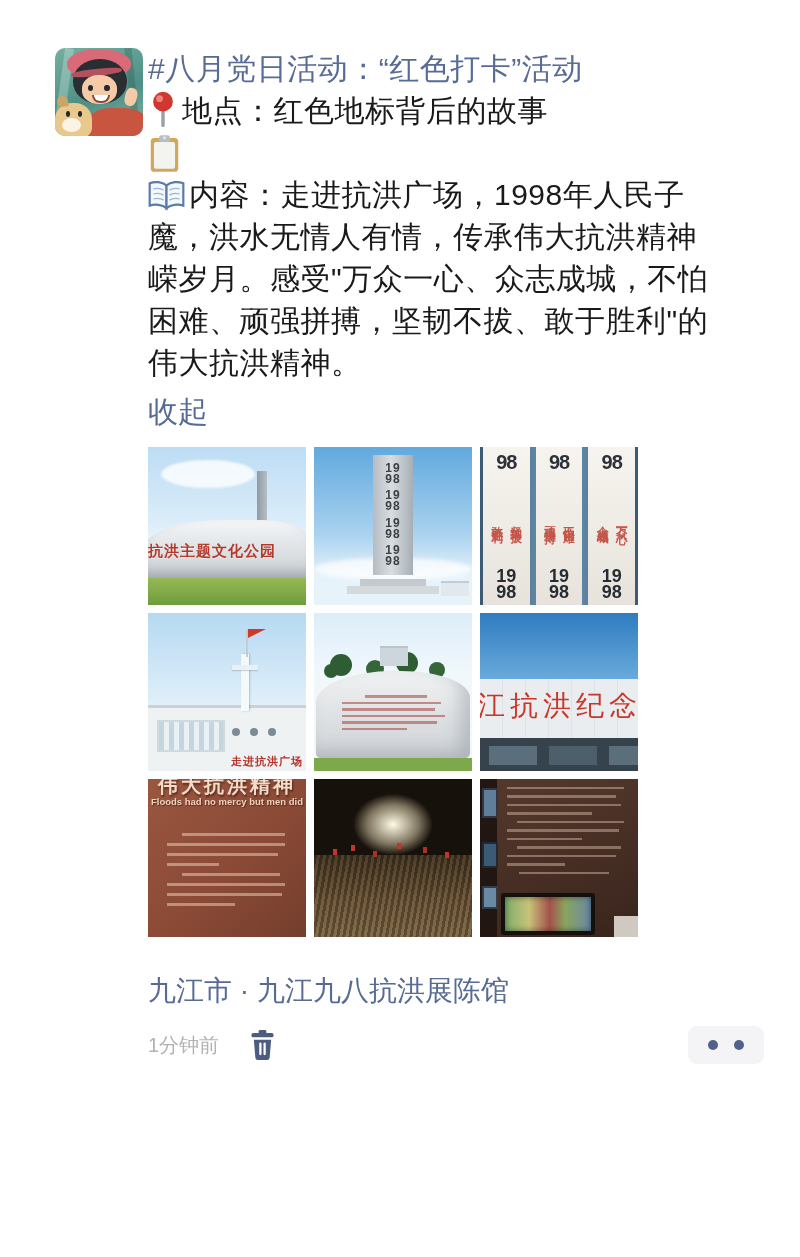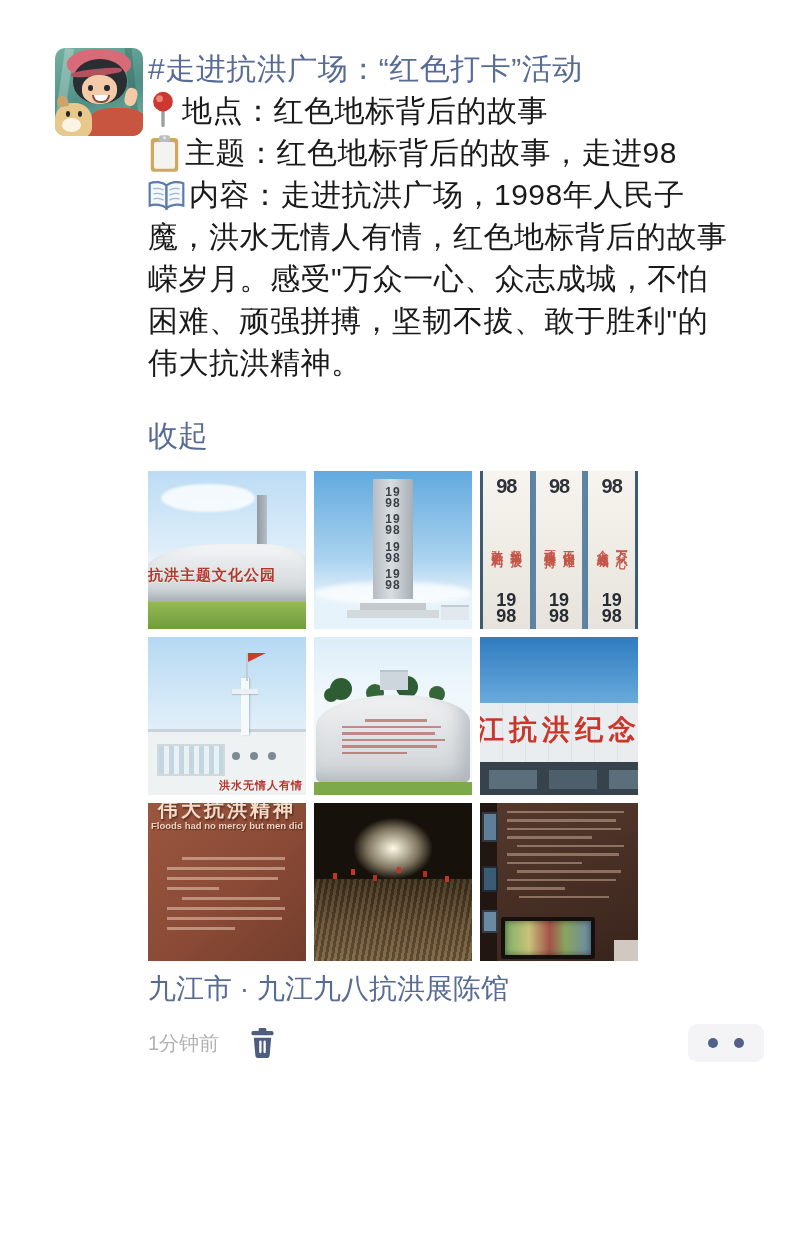--- a/index.html
+++ b/index.html
@@ -26,21 +26,21 @@
   .av-dog-eye{left:12%;bottom:22%;width:5%;height:6%;background:#23262a;border-radius:50%;}
   .av-dog-eye2{left:26%;bottom:22%;width:5%;height:6%;background:#23262a;border-radius:50%;}
   .av-dog-ear{left:2%;bottom:34%;width:12%;height:12%;background:#caa468;border-radius:50% 50% 0 50%;transform:rotate(-12deg);}
 
   
   .content{position:absolute;left:148px;top:48px;width:616px;}
   .username{font-size:31px;font-weight:700;color:#576b95;line-height:40px;margin-bottom:9px;}
   .topic{font-size:30px;color:#576b95;line-height:42px;letter-spacing:.5px;white-space:nowrap;}
   .bline{display:flex;align-items:center;font-size:30px;color:#1a1a1a;line-height:42px;height:42px;letter-spacing:.5px;white-space:nowrap;}
   .bline .emoji{display:inline-flex;align-items:center;margin-right:4px;flex:0 0 auto;}
-  .collapse{margin-top:31px;font-size:30px;color:#576b95;line-height:42px;width:70px;cursor:pointer;}
+  .collapse{margin-top:7px;font-size:30px;color:#576b95;line-height:42px;width:70px;cursor:pointer;}
 
   
   .grid{margin-top:14px;display:grid;grid-template-columns:repeat(3,158px);grid-auto-rows:158px;gap:8px;width:490px;}
   .photo{position:relative;overflow:hidden;cursor:pointer;background:#dfe6ea;}
   .photo div{position:absolute;}
 
   
   .p1{background:linear-gradient(180deg,#bcdcf4 0%,#dcedf9 48%,#e9f3fa 58%);}
   .p1-cloud{left:8%;top:8%;width:60%;height:18%;background:rgba(255,255,255,.8);border-radius:50%;filter:blur(1px);}
   .p1-obelisk{left:69%;top:15%;width:10px;height:52px;background:linear-gradient(90deg,#8f9aa2,#b6bfc5);}
@@ -84,21 +84,21 @@
   .p5-bldg{left:42%;top:21%;width:28px;height:18px;background:#ccd6dc;border-top:2px solid #b9c4cb;}
   .p5-rock{left:1%;right:1%;bottom:7%;height:56%;background:linear-gradient(180deg,#f1f2f3,#ccd1d5);border-radius:50% 45% 8% 8%/36% 30% 8% 8%;box-shadow:inset -10px -8px 16px rgba(120,130,140,.35);}
   .p5-etch{left:18%;right:14%;top:52%;height:30%;display:flex;flex-direction:column;gap:4px;}
   .p5-etch i{display:block;height:2.5px;background:rgba(165,62,52,.55);}
   .p5-grass{left:0;bottom:0;width:100%;height:8%;background:#7da94b;}
 
   
   .p6{background:#e9edef;}
   .p6-sky{left:0;top:0;width:100%;height:42%;background:linear-gradient(180deg,#2e7cc0,#69aadb);}
   .p6-facade{left:0;top:42%;width:100%;height:37%;background:repeating-linear-gradient(90deg,#e9edef 0 22px,#dde3e6 22px 23px),repeating-linear-gradient(0deg,#e9edef 0 18px,#dde3e6 18px 19px);}
-  .p6-lbl{left:-4px;right:-4px;top:47%;text-align:left;font-size:28px;font-weight:700;color:#c8372a;letter-spacing:5px;white-space:nowrap;}
+  .p6-lbl{left:-4px;right:-4px;top:47%;text-align:right;font-size:28px;font-weight:400;color:#c8372a;letter-spacing:5px;white-space:nowrap;}
   .p6-lower{left:0;bottom:0;width:100%;height:21%;background:#36434c;}
   .p6-win{left:6%;bottom:4%;width:30%;height:12%;background:#5b6e7b;box-shadow:60px 0 0 #4c5f6b,120px 0 0 #5b6e7b;}
 
   
   .p7{background:linear-gradient(135deg,#9a5740 0%,#8a4a36 55%,#743e2d 100%);}
   .p7-t1{left:0;right:0;top:-7px;text-align:center;font-size:20px;font-weight:800;color:#f3dcc9;letter-spacing:3px;text-shadow:1px 2px 2px rgba(60,20,10,.65);white-space:nowrap;}
   .p7-t2{left:0;right:0;top:17px;text-align:center;font-size:9.5px;font-weight:700;color:#eed3bf;text-shadow:1px 1px 1px rgba(60,20,10,.6);white-space:nowrap;}
   .p7-par{left:12%;right:10%;top:34%;display:flex;flex-direction:column;gap:7px;}
   .p7-par i{display:block;height:3px;background:rgba(242,214,192,.5);}
 
@@ -115,21 +115,21 @@
   .p9-frame1{left:1%;top:6%;width:8%;height:16%;background:#5f7e9a;border:2px solid #11090699;}
   .p9-frame2{left:1%;top:40%;width:8%;height:14%;background:#3b5a74;border:2px solid #11090699;}
   .p9-frame3{left:1%;top:68%;width:8%;height:12%;background:#6a8aa4;border:2px solid #11090699;}
   .p9-par{left:17%;right:6%;top:5%;display:flex;flex-direction:column;gap:6px;}
   .p9-par i{display:block;height:2.5px;background:rgba(235,205,180,.42);}
   .p9-tv{left:13%;bottom:1%;width:60%;height:27%;background:#14100d;border-radius:3px;padding:4px;box-sizing:border-box;}
   .p9-tvscreen{position:static!important;width:100%;height:100%;background:linear-gradient(90deg,#7fae6a 0%,#c9c37a 28%,#a4524a 52%,#89a55f 70%,#6a89a8 100%);box-shadow:inset 0 0 6px rgba(0,0,0,.5);}
   .p9-obj{right:0;bottom:0;width:15%;height:13%;background:#cfc9c2;}
 
   
-  .location{margin-top:10px;font-size:28px;color:#576b95;line-height:36px;cursor:pointer;}
+  .location{margin-top:36px;font-size:28px;color:#576b95;line-height:36px;cursor:pointer;}
   .meta{margin-top:17px;display:flex;align-items:center;width:616px;}
   .time{font-size:20px;color:#b2b2b2;}
   .trash{margin-left:30px;display:inline-flex;cursor:pointer;}
   .dots-btn{margin-left:auto;width:76px;height:38px;border-radius:9px;background:#f4f4f6;display:flex;align-items:center;justify-content:center;gap:16px;cursor:pointer;}
   .dot{width:10px;height:10px;border-radius:50%;background:#51618c;}
 </style>
 </head>
 <body>
 
 <div class="moment">
@@ -148,21 +148,21 @@
     <div class="av-hand"></div>
     <div class="av-dog"></div>
     <div class="av-dog-ear"></div>
     <div class="av-dog-snout"></div>
     <div class="av-dog-eye"></div>
     <div class="av-dog-eye2"></div>
   </div>
 
   <div class="content">
 
-    <div class="topic">#走进抗洪广场：“红色打卡”活动</div>
+    <div class="topic">#八月党日活动：“红色打卡”活动</div>
 
     <div class="bline">
       <span class="emoji">
         <svg width="30" height="40" viewBox="0 0 32 42">
           <rect x="14.2" y="17" width="3.6" height="21" rx="1.6" fill="#97a0a8"></rect>
           <circle cx="16" cy="11" r="10.5" fill="#ce3830"></circle>
           <circle cx="12.3" cy="7.8" r="3.6" fill="#ee8e83" opacity="0.9"></circle>
         </svg>
       </span>
       <span>地点：红色地标背后的故事</span>
@@ -170,38 +170,37 @@
 
     <div class="bline">
       <span class="emoji">
         <svg width="33" height="39" viewBox="0 0 36 42">
           <rect x="3" y="4" width="30" height="37" rx="4" fill="#cfa85e"></rect>
           <rect x="6.5" y="8.5" width="23" height="29" rx="2" fill="#f3f3f0"></rect>
           <rect x="12" y="1" width="12" height="7.5" rx="2.5" fill="#b9bec4"></rect>
           <circle cx="18" cy="3.8" r="1.7" fill="#e2e6e9"></circle>
         </svg>
       </span>
-      <span>主题：红色地标背后的故事，走进98</span>
     </div>
 
 
     <div class="bline">
       <span class="emoji">
         <svg width="37" height="31" viewBox="0 0 44 36">
           <path d="M22 6 C17 1.5 8 1 2 3.5 L2 30 C8 28 17 28.5 22 33 Z" fill="#f4f8fb" stroke="#5b7ca9" stroke-width="2.6"></path>
           <path d="M22 6 C27 1.5 36 1 42 3.5 L42 30 C36 28 27 28.5 22 33 Z" fill="#f4f8fb" stroke="#5b7ca9" stroke-width="2.6"></path>
           <path d="M6.5 10 C11 9 15.5 9.5 18.5 11.5 M6.5 16 C11 15 15.5 15.5 18.5 17.5 M6.5 22 C11 21 15.5 21.5 18.5 23.5" stroke="#9db8d2" stroke-width="1.6" fill="none"></path>
           <path d="M37.5 10 C33 9 28.5 9.5 25.5 11.5 M37.5 16 C33 15 28.5 15.5 25.5 17.5 M37.5 22 C33 21 28.5 21.5 25.5 23.5" stroke="#9db8d2" stroke-width="1.6" fill="none"></path>
         </svg>
       </span>
       <span>内容：走进抗洪广场，1998年人民子</span>
     </div>
 
     <div class="bline">
-        <span>魔，洪水无情人有情，红色地标背后的故事</span>
+        <span>魔，洪水无情人有情，传承伟大抗洪精神</span>
       </div>
     <div class="bline">
         <span>嵘岁月。感受"万众一心、众志成城，不怕</span>
       </div>
     <div class="bline">
         <span>困难、顽强拼搏，坚韧不拔、敢于胜利"的</span>
       </div>
     <div class="bline">
         <span>伟大抗洪精神。</span>
       </div>
@@ -264,21 +263,21 @@
         <div class="p4-glass"></div>
         <div class="p4-dots">
           <div class="p4-dot"></div>
             <div class="p4-dot"></div>
             <div class="p4-dot"></div>
         </div>
         <div class="p4-mast"></div>
         <div class="p4-arm"></div>
         <div class="p4-pole"></div>
         <div class="p4-flag"></div>
-        <div class="p4-lbl">洪水无情人有情</div>
+        <div class="p4-lbl">走进抗洪广场</div>
       </div>
 
       <div class="photo p5">
         <div class="p5-tree"></div>
         <div class="p5-bldg"></div>
         <div class="p5-rock"></div>
         <div class="p5-etch">
           <i style="width:58%;margin:0 auto"></i>
             <i style="width:92%"></i>
             <i style="width:86%"></i>

